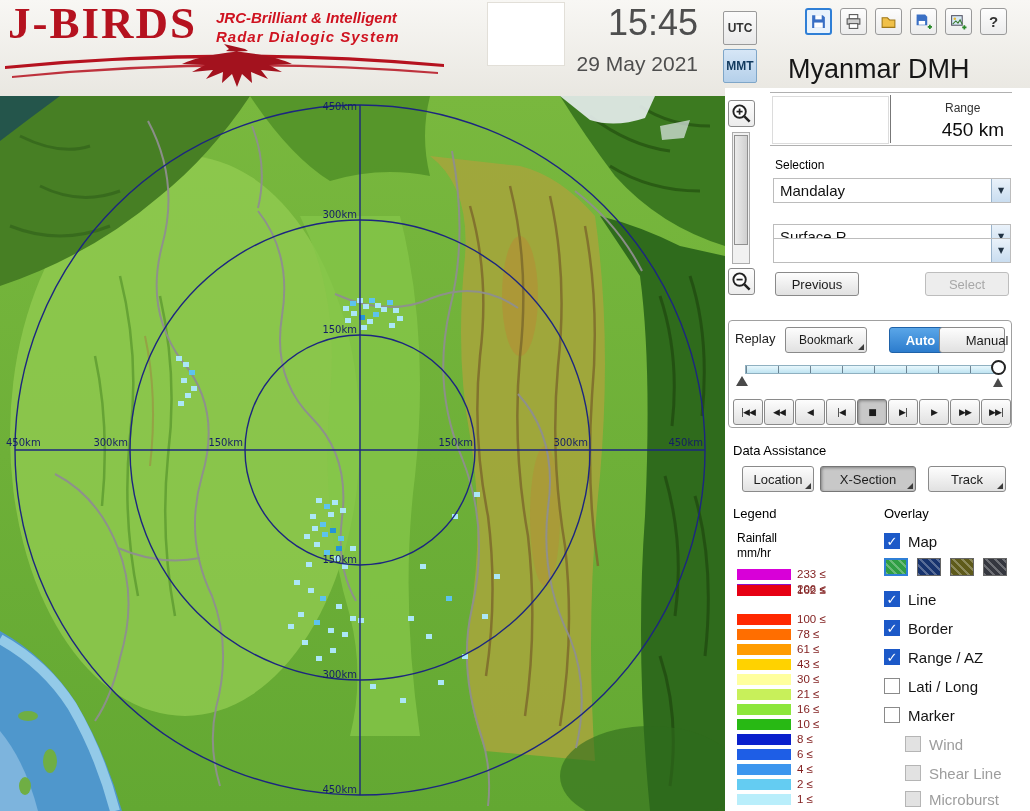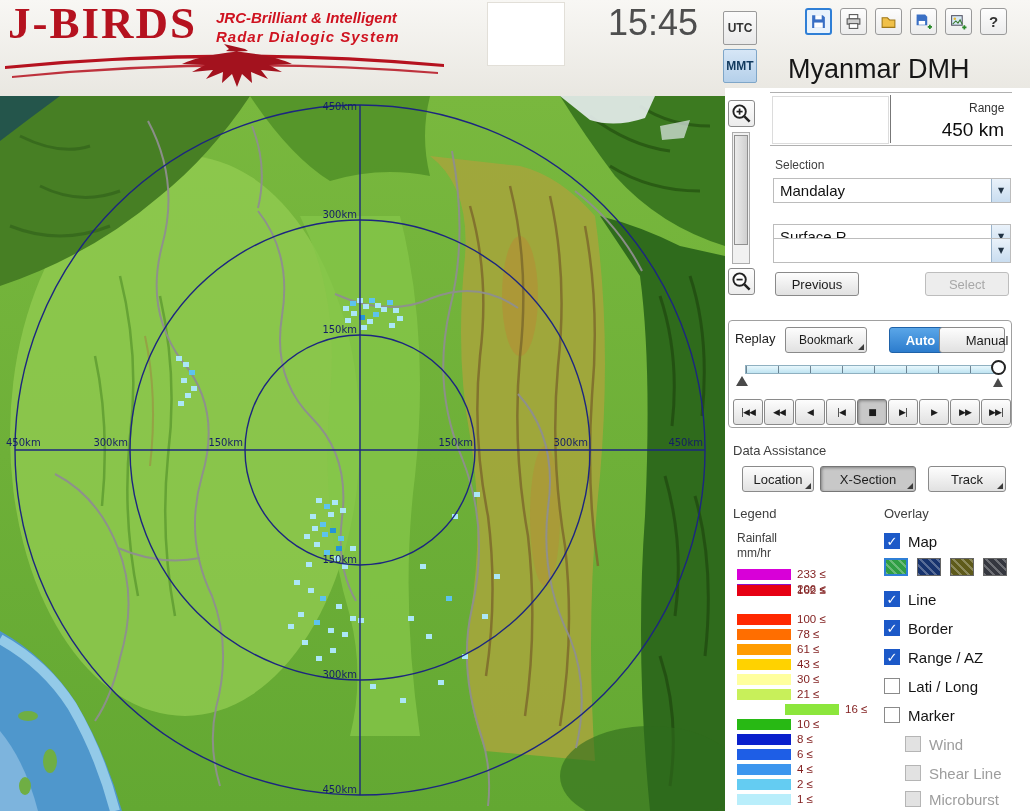--- a/index.html
+++ b/index.html
@@ -31,26 +31,26 @@
   .map-area{position:absolute;left:0;top:96px;width:725px;height:715px;overflow:hidden;background:#6ab438;}
   
   .rightr{position:absolute;left:725px;top:88px;width:305px;height:723px;background:#fff;}
   .zoombtn{position:absolute;left:3px;width:27px;height:27px;background:linear-gradient(#fdfdfd,#ececec);
            border:1px solid #8a8a8a;border-radius:3px;box-sizing:border-box;
            display:flex;align-items:center;justify-content:center;}
   .sb-track{position:absolute;left:7px;top:44px;width:18px;height:132px;background:#f1f1f1;
             border:1px solid #adadad;box-sizing:border-box;}
   .sb-thumb{position:absolute;left:1px;top:2px;width:14px;height:110px;
             background:linear-gradient(90deg,#ececec,#cfcfcf);border:1px solid #909090;box-sizing:border-box;}
-  .sec-label{position:absolute;font-size:12px;color:#404040;}
+  .sec-label{position:absolute;font-size:12px;color:#000000;}
   .rangebox{position:absolute;left:45px;top:4px;width:242px;height:54px;
             border-top:1px solid #b0b0b0;border-bottom:1px solid #b0b0b0;box-sizing:border-box;}
   .range-blank{position:absolute;left:2px;top:3px;width:115px;height:46px;background:#fff;border:1px solid #dcdcdc;}
   .range-div{position:absolute;left:120px;top:2px;bottom:2px;width:1px;background:#777;}
-  .range-label{position:absolute;left:175px;top:8px;font-size:12px;color:#333;margin-left:24px;}
+  .range-label{position:absolute;left:175px;top:8px;font-size:12px;color:#333;}
   .range-value{position:absolute;right:8px;top:26px;font-size:19px;color:#0c0c0c;}
   .dd{position:absolute;left:48px;width:238px;height:25px;background:#fff;border:1px solid #bcbcbc;
       display:flex;align-items:stretch;box-sizing:border-box;}
   .dd .txt{flex:1;padding-left:6px;font-size:15px;color:#111;display:flex;align-items:center;}
   .dd .arrow{width:18px;background:linear-gradient(#eaf2fa,#c9ddf0);border-left:1px solid #9ab4cc;
              display:flex;align-items:center;justify-content:center;font-size:8px;color:#234;
              font-family:"DejaVu Sans",sans-serif;}
   .btn{position:absolute;display:flex;align-items:center;justify-content:center;
        background:linear-gradient(#fdfdfd,#e1e1e1);border:1px solid #8a8a8a;border-radius:3px;
        font-size:13px;color:#1c1c1c;box-sizing:border-box;}
@@ -99,20 +99,21 @@
     <div class="logo">J-BIRDS</div>
     <div class="tag1">JRC-Brilliant &amp; Intelligent</div>
     <div class="tag2">Radar  Dialogic  System</div>
     <svg class="eagle" width="445" height="52" viewBox="0 0 445 52">
       <path d="M3,24 Q220,2 442,22 L442,25 Q220,6 3,27 Z" fill="#b5121f"></path>
       <path d="M10,34 Q220,12 436,30 L436,32 Q220,15 10,36 Z" fill="#b5121f" opacity=".85"></path>
       <path d="M222,2 l5,5 l-3,2 c26,1 54,7 66,13 l-23,1 l13,7 l-21,-2 l7,9 l-17,-7 l1,11 l-10,-9 l-5,13 l-5,-13 l-10,9 l1,-11 l-17,7 l7,-9 l-21,2 l13,-7 l-23,-1 c12,-6 40,-12 66,-13 l-3,-2 z" fill="#a3121e"></path>
     </svg>
     <div class="whitebox"></div>
     <div class="time">15:45</div>
+    <div class="date">29 May 2021</div>
     <div class="tzbtn" style="top:11px;">UTC</div>
     <div class="tzbtn sel" style="top:49px;">MMT</div>
 
     <div class="toolbtn hl" style="left:805px;">
       <svg width="17" height="17" viewBox="0 0 16 16">
         <path d="M2,2 h10 l2,2 v10 h-12 z" fill="#3a6fc4"></path>
           <rect x="5" y="2" width="6" height="4" fill="#fff"></rect>
         <rect x="4" y="9" width="8" height="5" fill="#fff"></rect>
       </svg>
     </div>
@@ -422,21 +423,21 @@
         <span class="legend-val">43 ≤</span>
       </div>
     <div class="legend-row" style="left:12px;top:585px;">
         <span class="legend-bar" style="background-color: rgb(255, 255, 158);"></span>
         <span class="legend-val">30 ≤</span>
       </div>
     <div class="legend-row" style="left:12px;top:600px;">
         <span class="legend-bar" style="background-color: rgb(200, 240, 90);"></span>
         <span class="legend-val">21 ≤</span>
       </div>
-    <div class="legend-row" style="left:12px;top:615px;margin-left:48px;">
+    <div class="legend-row" style="left:12px;top:615px;">
         <span class="legend-bar" style="background-color: rgb(140, 230, 60);"></span>
         <span class="legend-val">16 ≤</span>
       </div>
     <div class="legend-row" style="left:12px;top:630px;">
         <span class="legend-bar" style="background-color: rgb(40, 185, 20);"></span>
         <span class="legend-val">10 ≤</span>
       </div>
     <div class="legend-row" style="left:12px;top:645px;">
         <span class="legend-bar" style="background-color: rgb(10, 32, 204);"></span>
         <span class="legend-val">8 ≤</span>

